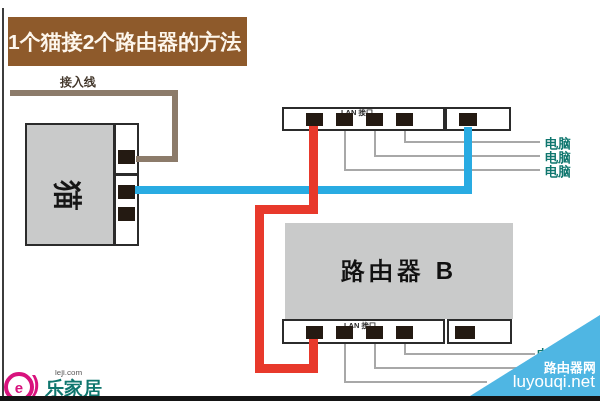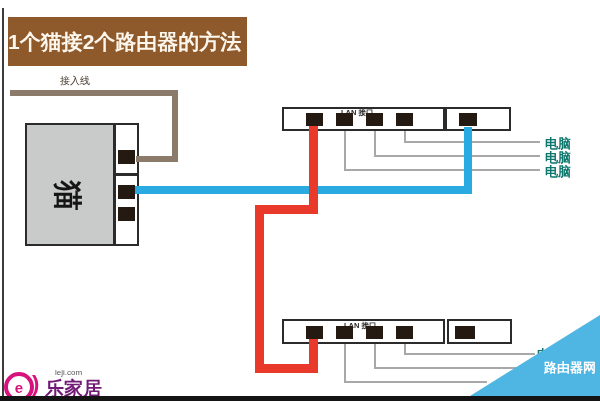--- a/index.html
+++ b/index.html
@@ -9,21 +9,21 @@
   }
   .abs{position:absolute;}
   
   .left-line{left:2px;top:8px;width:2px;height:390px;background:#3c3c3c;z-index:1;}
   .bottom-bar{left:0;top:396px;width:600px;height:5px;background:#141414;z-index:9;}
   
   .title-bar{left:8px;top:17px;width:239px;height:49px;background:#8e5a2b;z-index:2;
     display:flex;align-items:center;justify-content:flex-start;}
   .title-text{color:#fdf6ec;font-size:21px;font-weight:bold;letter-spacing:0px;white-space:nowrap;}
   
-  .access-label{left:60px;top:74px;font-size:10px;font-weight:normal;color:#44382c;z-index:2;}
+  .access-label{left:60px;top:74px;font-size:12px;font-weight:bold;color:#44382c;z-index:2;}
   .pc-label{font-size:13px;font-weight:bold;color:#0f766e;z-index:2;white-space:nowrap;}
   .lan-label{font-size:7.5px;font-weight:bold;color:#2a2a2a;white-space:nowrap;z-index:5;}
   
   .cable{z-index:3;}
   .access-cable{background:#8c7b6a;}
   .wan-cable{background:#29abe2;z-index:3;}
   .link-cable{background:#e8392b;z-index:4;}
   .patch{background:#a8a8a8;z-index:1;}
   
   .device-body{background:#c9caca;z-index:1;}
@@ -36,21 +36,21 @@
   .wm-triangle{left:462px;top:315px;width:0;height:0;z-index:6;
     border-bottom:86px solid #4fb6e3;border-left:138px solid transparent;}
   .wm-name{right:4px;top:359px;color:#fff;font-size:13px;font-weight:bold;z-index:7;white-space:nowrap;}
   .wm-url{right:5px;top:372px;color:#fff;font-size:17px;z-index:7;white-space:nowrap;}
   .pc-partial{left:537px;top:346px;z-index:5;}
   
   .logo-circle{left:4px;top:372px;width:22px;height:22px;border:4px solid #d8127d;border-radius:50%;
     z-index:3;display:flex;align-items:center;justify-content:center;
     color:#d8127d;font-weight:bold;font-size:15px;}
   .logo-paren{left:32px;top:371px;color:#d8127d;font-size:22px;font-weight:bold;z-index:3;}
-  .logo-brand{left:45px;top:376px;font-size:19px;font-weight:bold;color:#701a75;z-index:3;white-space:nowrap;}
+  .logo-brand{left:45px;top:376px;font-size:19px;font-weight:bold;color:#0f766e;z-index:3;white-space:nowrap;}
   .logo-domain{left:55px;top:368px;font-size:8px;color:#595757;z-index:3;white-space:nowrap;}
 </style>
 </head>
 <body>
 
 <div id="stage">
 
   <div class="abs left-line"></div>
 
   <div class="abs title-bar">
@@ -92,39 +92,43 @@
   <div class="abs patch" style="left:404px;top:126px;width:2px;height:17px;"></div>
   <div class="abs patch" style="left:404px;top:141px;width:136px;height:2px;"></div>
   <div class="abs patch" style="left:374px;top:126px;width:2px;height:31px;"></div>
   <div class="abs patch" style="left:374px;top:155px;width:166px;height:2px;"></div>
   <div class="abs patch" style="left:344px;top:126px;width:2px;height:45px;"></div>
   <div class="abs patch" style="left:344px;top:169px;width:196px;height:2px;"></div>
   <div class="abs pc-label" style="left:545px;top:135px;">电脑</div>
   <div class="abs pc-label" style="left:545px;top:149px;">电脑</div>
   <div class="abs pc-label" style="left:545px;top:163px;">电脑</div>
 
+  <div class="abs device-body router-label" style="left:285px;top:223px;width:228px;height:96px;">
+    <span>路由器 B</span>
+  </div>
   <div class="abs strip" style="left:282px;top:319px;width:163px;height:25px;"></div>
   <div class="abs strip" style="left:447px;top:319px;width:65px;height:25px;"></div>
   <div class="abs lan-label" style="left:344px;top:321px;">LAN 接口</div>
   <div class="abs port" style="left:306px;top:326px;width:17px;height:13px;"></div>
   <div class="abs port" style="left:336px;top:326px;width:17px;height:13px;"></div>
   <div class="abs port" style="left:366px;top:326px;width:17px;height:13px;"></div>
   <div class="abs port" style="left:396px;top:326px;width:17px;height:13px;"></div>
   <div class="abs port" style="left:455px;top:326px;width:20px;height:13px;"></div>
 
   <div class="abs patch" style="left:404px;top:339px;width:2px;height:16px;"></div>
   <div class="abs patch" style="left:404px;top:353px;width:131px;height:2px;"></div>
   <div class="abs patch" style="left:374px;top:339px;width:2px;height:30px;"></div>
   <div class="abs patch" style="left:374px;top:367px;width:146px;height:2px;"></div>
   <div class="abs patch" style="left:344px;top:339px;width:2px;height:44px;"></div>
   <div class="abs patch" style="left:344px;top:381px;width:143px;height:2px;"></div>
   <div class="abs pc-label pc-partial">电脑</div>
 
   <div class="abs wm-triangle"></div>
   <div class="abs wm-name">路由器网</div>
+  <div class="abs wm-url">luyouqi.net</div>
 
   <div class="abs logo-circle">
     <span>e</span>
   </div>
   <div class="abs logo-paren">)</div>
   <div class="abs logo-domain">leji.com</div>
   <div class="abs logo-brand">乐家居</div>
 
   <div class="abs bottom-bar"></div>
 

